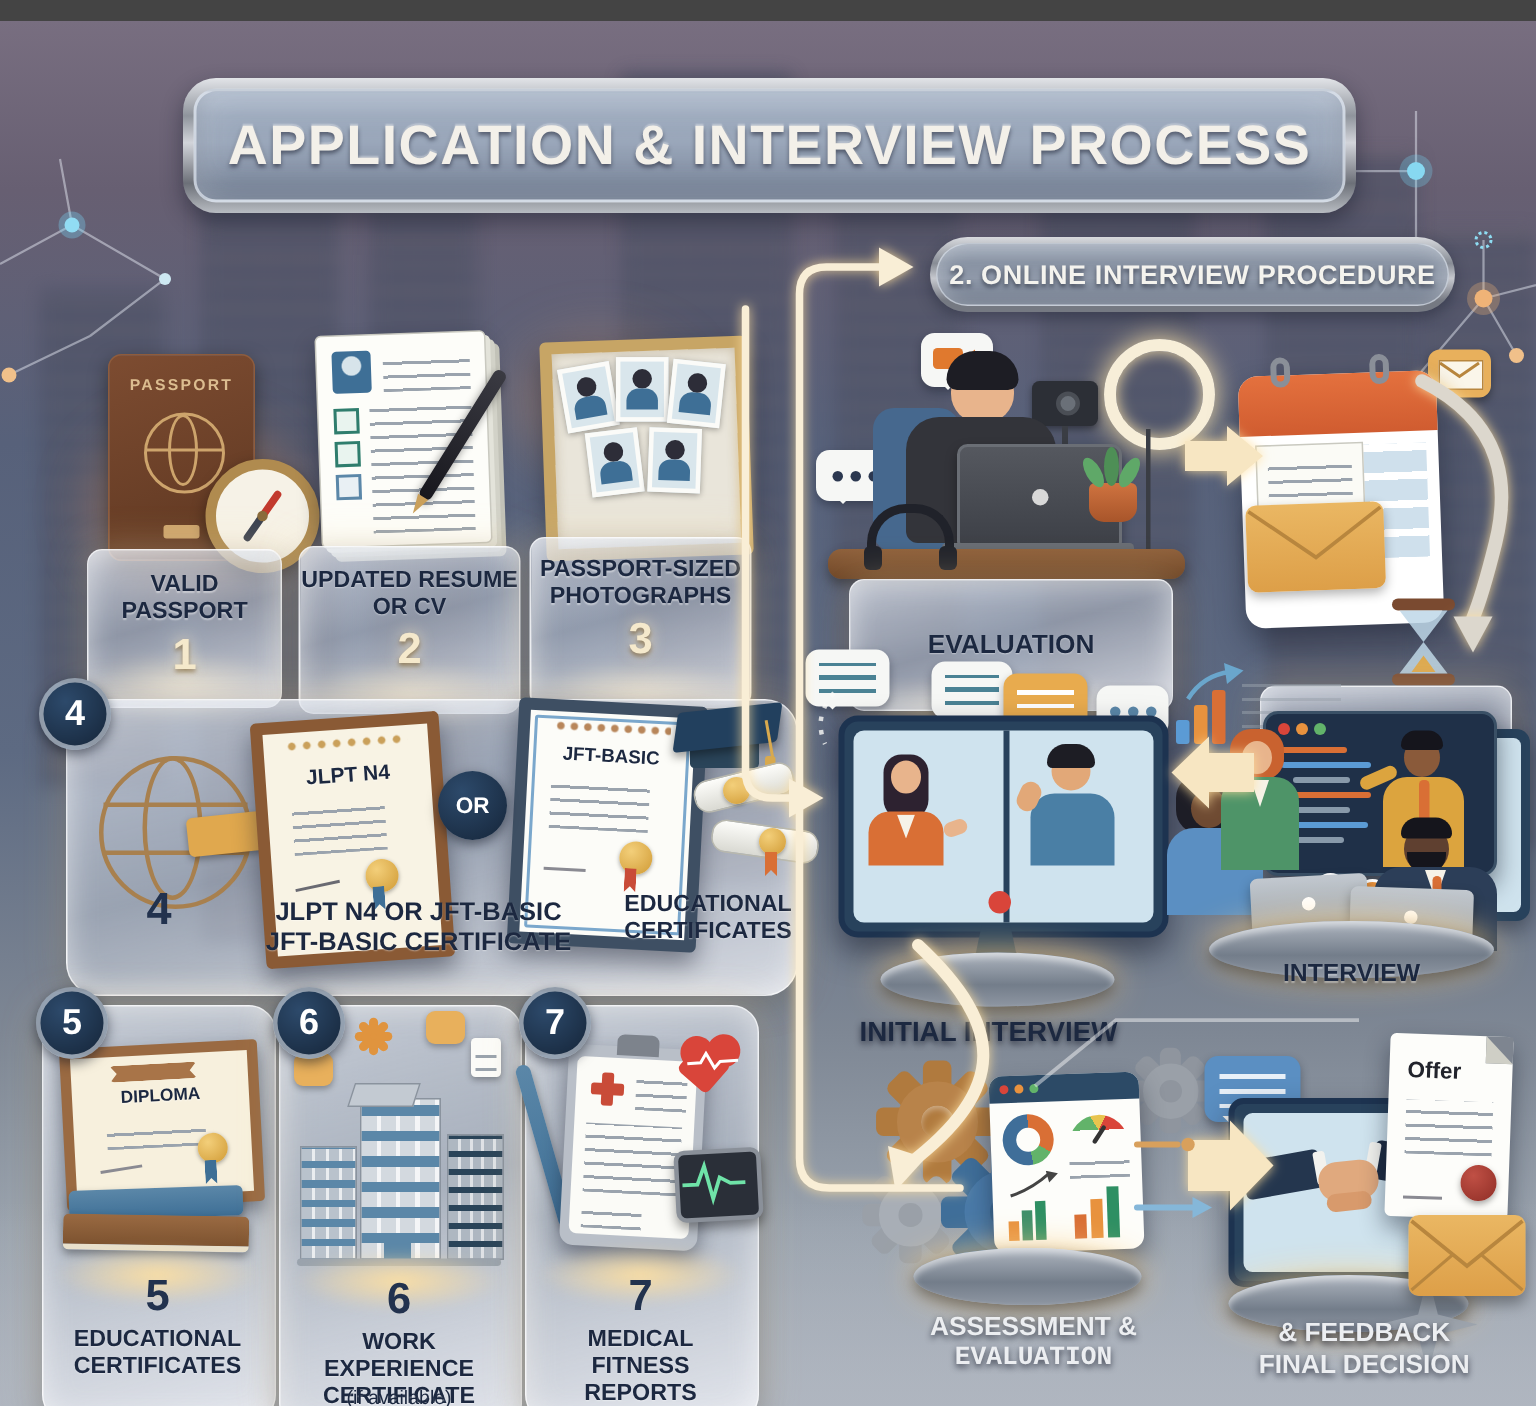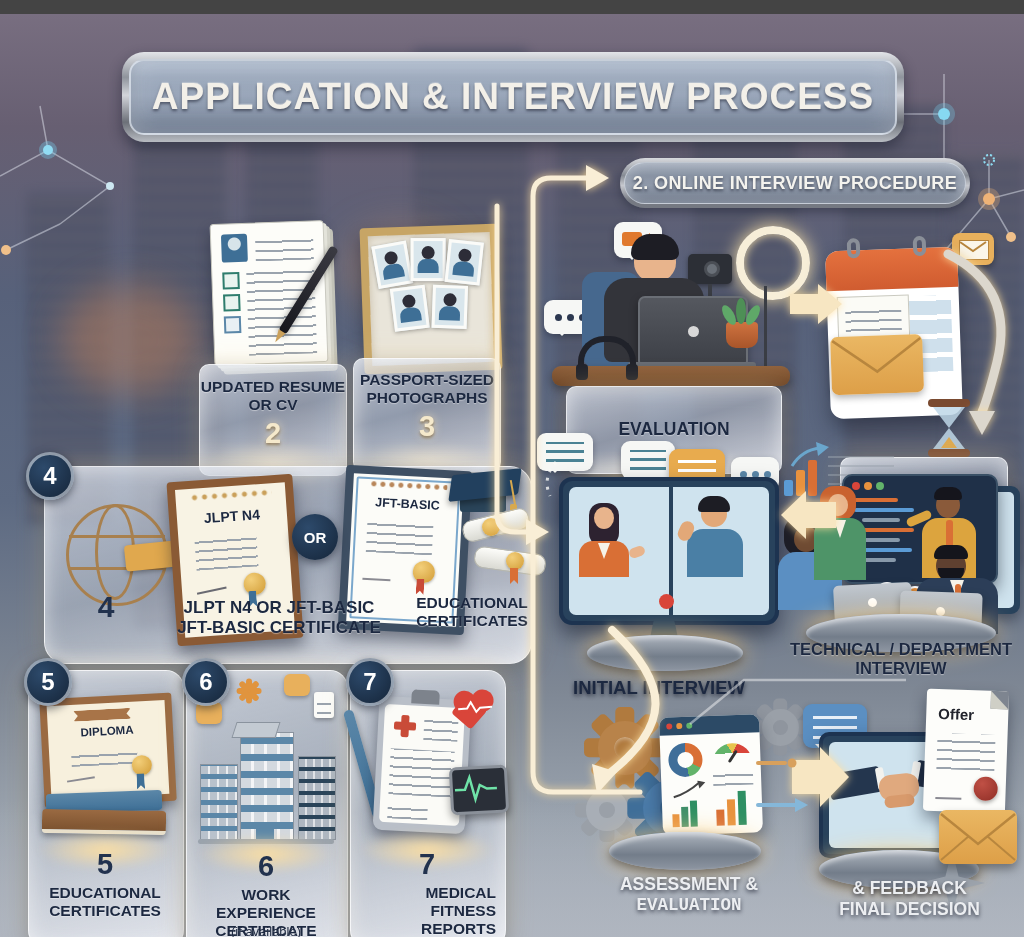--- a/index.html
+++ b/index.html
@@ -146,20 +146,39 @@
     <line x1="758" y1="749" x2="785" y2="749" stroke="#d8a05c" stroke-width="4" stroke-linecap="round"></line>
     <circle cx="792" cy="749" r="4.5" fill="#d8a05c"></circle>
     <line x1="758" y1="791" x2="795" y2="791" stroke="#85b7d9" stroke-width="4" stroke-linecap="round"></line>
     <polygon points="795,784 808,791 795,798" fill="#85b7d9"></polygon>
     <path d="M792 452 Q802 436 820 434" stroke="#6aa6cc" stroke-width="3" fill="none"></path>
     <polygon points="816,428 829,433 818,442" fill="#6aa6cc"></polygon>
     <path d="M690 710 L744 666 L906 666" stroke="rgba(255,255,255,.45)" stroke-width="2.5" fill="none"></path>
     <path d="M556 448 q-14 16 -6 34" stroke="rgba(250,250,248,.8)" stroke-width="3" fill="none" stroke-dasharray="3 6"></path>
   </svg>
 
+  <div class="abs" style="left:55px;top:200px;width:135px;height:262px;">
+    <div class="abs" style="left:17px;top:22px;width:96px;height:136px;border-radius:9px;background:linear-gradient(160deg,#7d4c31,#5e3721);box-shadow:0 5px 12px rgba(20,15,10,.5);border:1px solid #8f5c3c;">
+      <div style="text-align:center;margin-top:14px;font-size:10.5px;letter-spacing:1.5px;color:#dcbd90;font-weight:bold;">PASSPORT</div>
+      <div class="abs" style="left:23px;top:38px;width:50px;height:50px;border:2px solid #cda46c;border-radius:50%;">
+        <div class="abs" style="left:14px;top:-1px;width:20px;height:48px;border:2px solid #cda46c;border-radius:50%;box-sizing:border-box;"></div>
+        <div class="abs" style="left:0;top:22px;width:50px;height:2px;background:#cda46c;"></div>
+      </div>
+      <div class="abs" style="left:36px;bottom:14px;width:24px;height:9px;background:#cda46c;border-radius:2px;"></div>
+    </div>
+    <div class="abs" style="left:82px;top:92px;width:62px;height:62px;border-radius:50%;background:#f6f2e7;border:7px solid #b08b4f;box-shadow:0 4px 10px rgba(0,0,0,.4);">
+      <div class="abs" style="left:50%;top:50%;width:5px;height:40px;transform:translate(-50%,-50%) rotate(35deg);background:linear-gradient(180deg,#c23a2e 0 50%,#3a4150 50% 100%);border-radius:3px;"></div>
+      <div class="abs" style="left:50%;top:50%;width:7px;height:7px;border-radius:50%;background:#8a6a3a;transform:translate(-50%,-50%);"></div>
+    </div>
+    <div class="glowpad" style="left:0px;top:220px;width:135px;height:46px;"></div>
+    <div class="abs glass" style="left:3px;top:152px;width:128px;height:104px;border-radius:10px;">
+      <div class="lab-d" style="margin-top:14px;font-size:15.5px;">VALID PASSPORT</div>
+      <div class="num-cream" style="font-size:29px;margin-top:4px;">1</div>
+    </div>
+  </div>
 
   <div class="abs" style="left:196px;top:198px;width:152px;height:266px;">
     <div class="abs" style="left:16px;top:10px;width:112px;height:140px;background:#fdfdf9;border:1px solid #c9c9c0;border-radius:4px;transform:rotate(-2deg);box-shadow:3px 3px 0 #e3e3da,6px 6px 0 #d2d2c8,9px 9px 0 #c2c2b8,0 8px 14px rgba(20,25,40,.4);">
       <div class="abs" style="left:10px;top:10px;width:26px;height:28px;background:#3e6f96;border-radius:3px;"></div>
       <div class="abs" style="left:10px;top:10px;width:26px;height:28px;background:radial-gradient(circle at 50% 35%,#d7e4ea 6px,transparent 7px);"></div>
       <div class="abs lines-grey" style="left:44px;top:12px;width:58px;height:26px;"></div>
       <div class="abs" style="left:10px;top:48px;width:13px;height:13px;border:2px solid #2f7d6d;background:#e9f4ef;"></div>
       <div class="abs" style="left:10px;top:70px;width:13px;height:13px;border:2px solid #2f7d6d;background:#e9f4ef;"></div>
       <div class="abs" style="left:10px;top:92px;width:13px;height:13px;border:2px solid #5b87a8;background:#e9f0f4;"></div>
       <div class="abs lines-grey" style="left:34px;top:48px;width:68px;height:84px;"></div>
@@ -324,21 +343,21 @@
           <polyline points="0,8 9,8 13,2 18,12 22,8 34,8" fill="none" stroke="#fff" stroke-width="2"></polyline>
         </svg>
     </div>
     <div class="abs" style="left:100px;top:104px;width:52px;height:42px;background:#2a2f38;border:3px solid #8a9099;border-radius:7px;transform:rotate(-3deg);box-shadow:0 4px 8px rgba(0,0,0,.4);">
       <svg width="46" height="36">
           <polyline points="2,20 12,20 17,8 22,30 27,16 34,20 44,20" fill="none" stroke="#6fe3a8" stroke-width="2.5"></polyline>
         </svg>
     </div>
     <div class="glowpad" style="left:8px;top:168px;width:138px;height:40px;"></div>
     <div class="num-navy abs" style="left:0;top:186px;width:154px;font-size:29px;">7</div>
-    <div class="lab-d abs" style="left:8px;top:222px;width:138px;font-size:15.5px;text-align:right;">MEDICAL FITNESS REPORTS</div>
+    <div class="lab-d abs" style="left:8px;top:222px;width:138px;font-size:15.5px;">MEDICAL FITNESS REPORTS</div>
   </div>
 
   <div class="abs" style="left:540px;top:200px;width:255px;height:272px;">
     <div class="bubble" style="left:4px;top:86px;width:52px;height:34px;">
         <div class="dots3">
           <i></i>
           <i></i>
           <i></i>
         </div>
       </div>
@@ -511,21 +530,20 @@
     </div>
 
     <div class="abs" style="left:56px;top:138px;width:78px;height:38px;background:linear-gradient(180deg,#c2c8cf,#9aa2ab);border-radius:5px;transform:rotate(-3deg);box-shadow:0 4px 8px rgba(0,0,0,.35);">
       <div class="abs" style="left:34px;top:14px;width:9px;height:9px;border-radius:50%;background:#fff;"></div>
     </div>
     <div class="abs" style="left:122px;top:146px;width:82px;height:40px;background:linear-gradient(180deg,#c2c8cf,#9aa2ab);border-radius:5px;transform:rotate(2deg);box-shadow:0 4px 8px rgba(0,0,0,.35);">
       <div class="abs" style="left:36px;top:15px;width:9px;height:9px;border-radius:50%;background:#fff;"></div>
     </div>
     <div class="disc" style="left:28px;top:168px;width:190px;height:38px;"></div>
     <div class="lab-d abs" style="left:0px;top:194px;width:246px;font-size:16.5px;">
-      <span style="display:block;">TECHNICAL / DEPARTMENT</span>
       <span style="display:block;">INTERVIEW</span>
     </div>
   </div>
 
   <div class="abs" style="left:575px;top:660px;width:228px;height:260px;">
     <div class="gear" style="left:14px;top:38px;width:72px;height:72px;">
       <span class="tooth" style="--r:0deg;background:#b07a3e;"></span>
         <span class="tooth" style="--r:45deg;background:#b07a3e;"></span>
       <span class="tooth" style="--r:90deg;background:#b07a3e;"></span>
         <span class="tooth" style="--r:135deg;background:#b07a3e;"></span>

